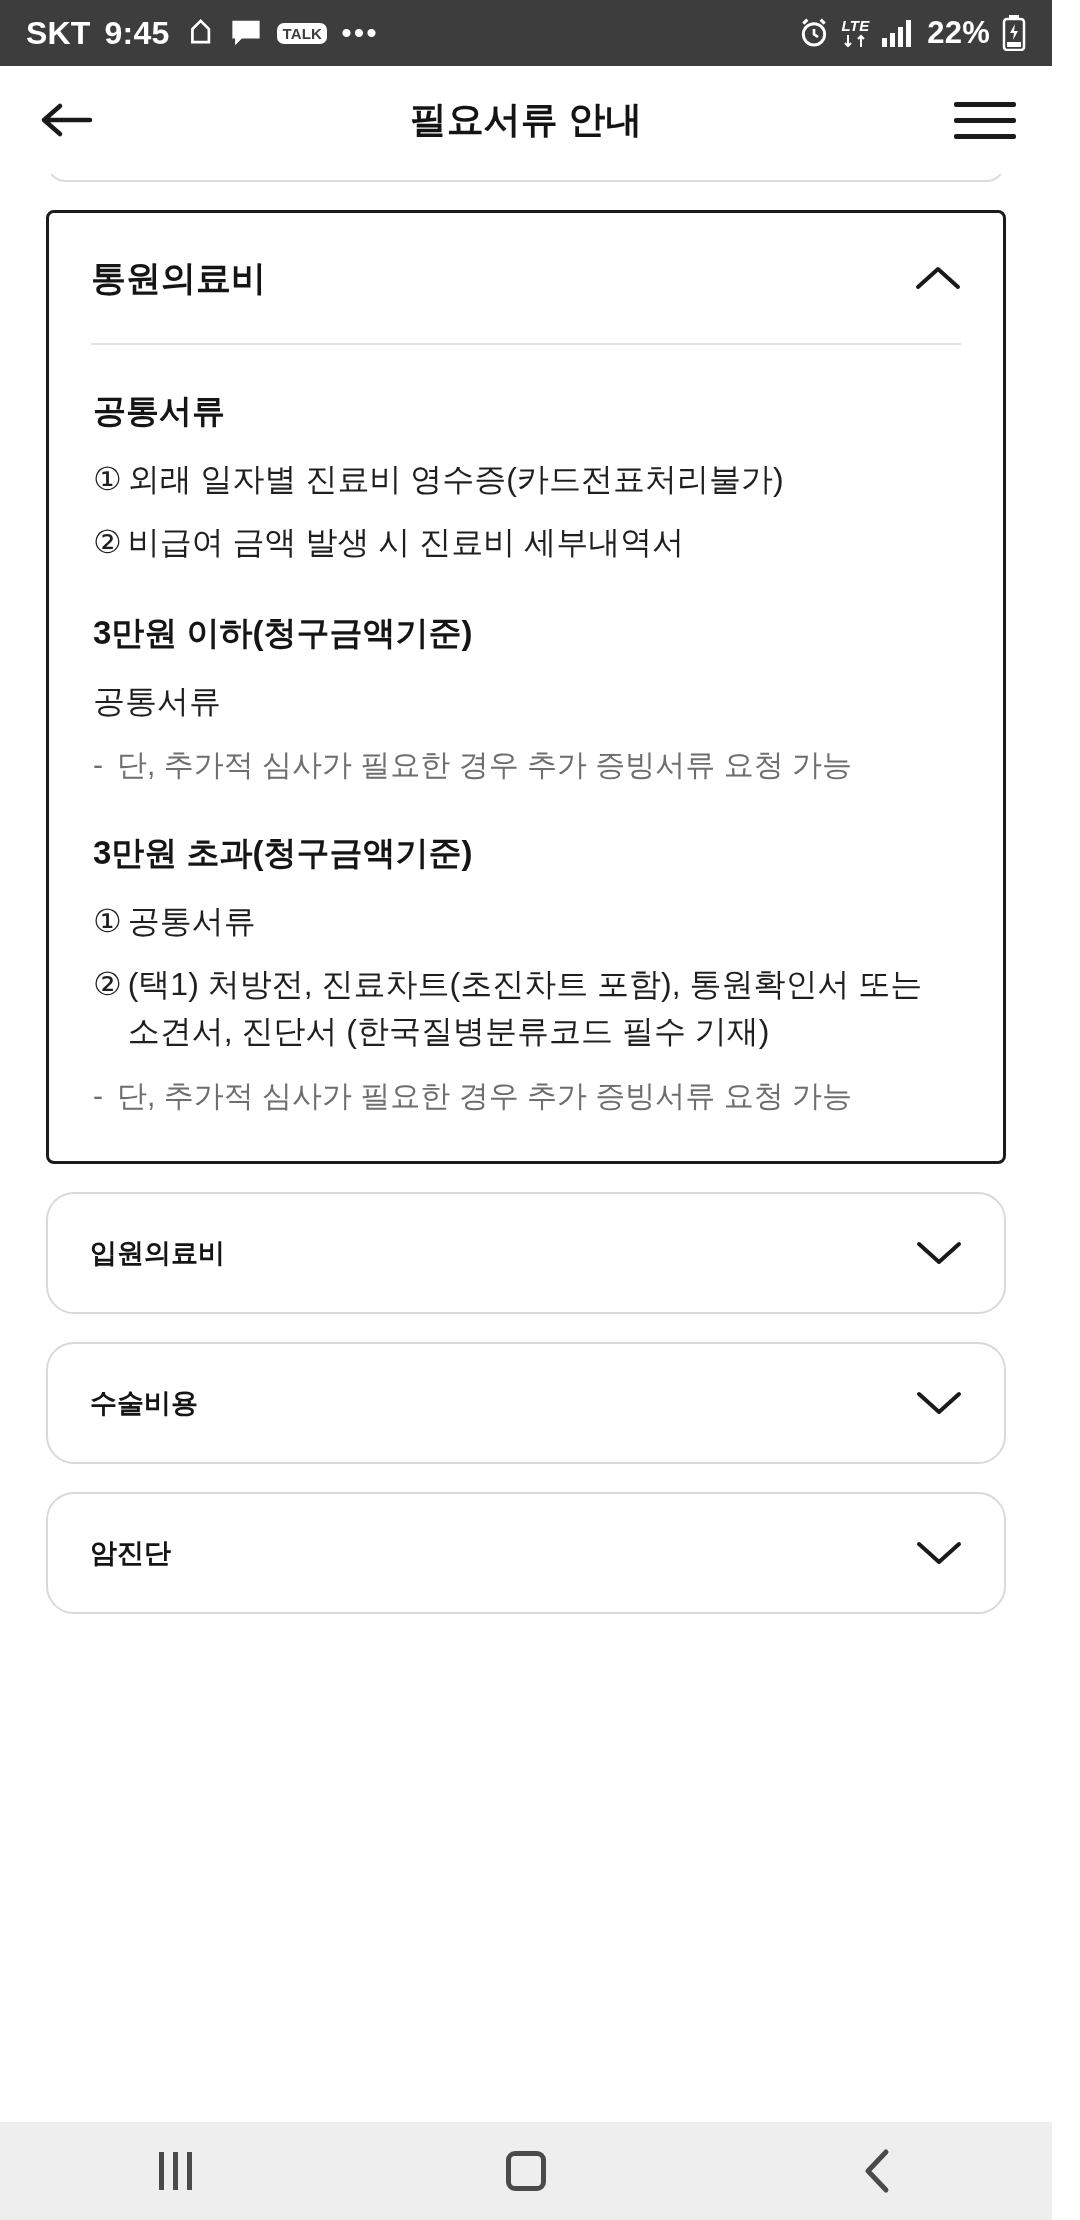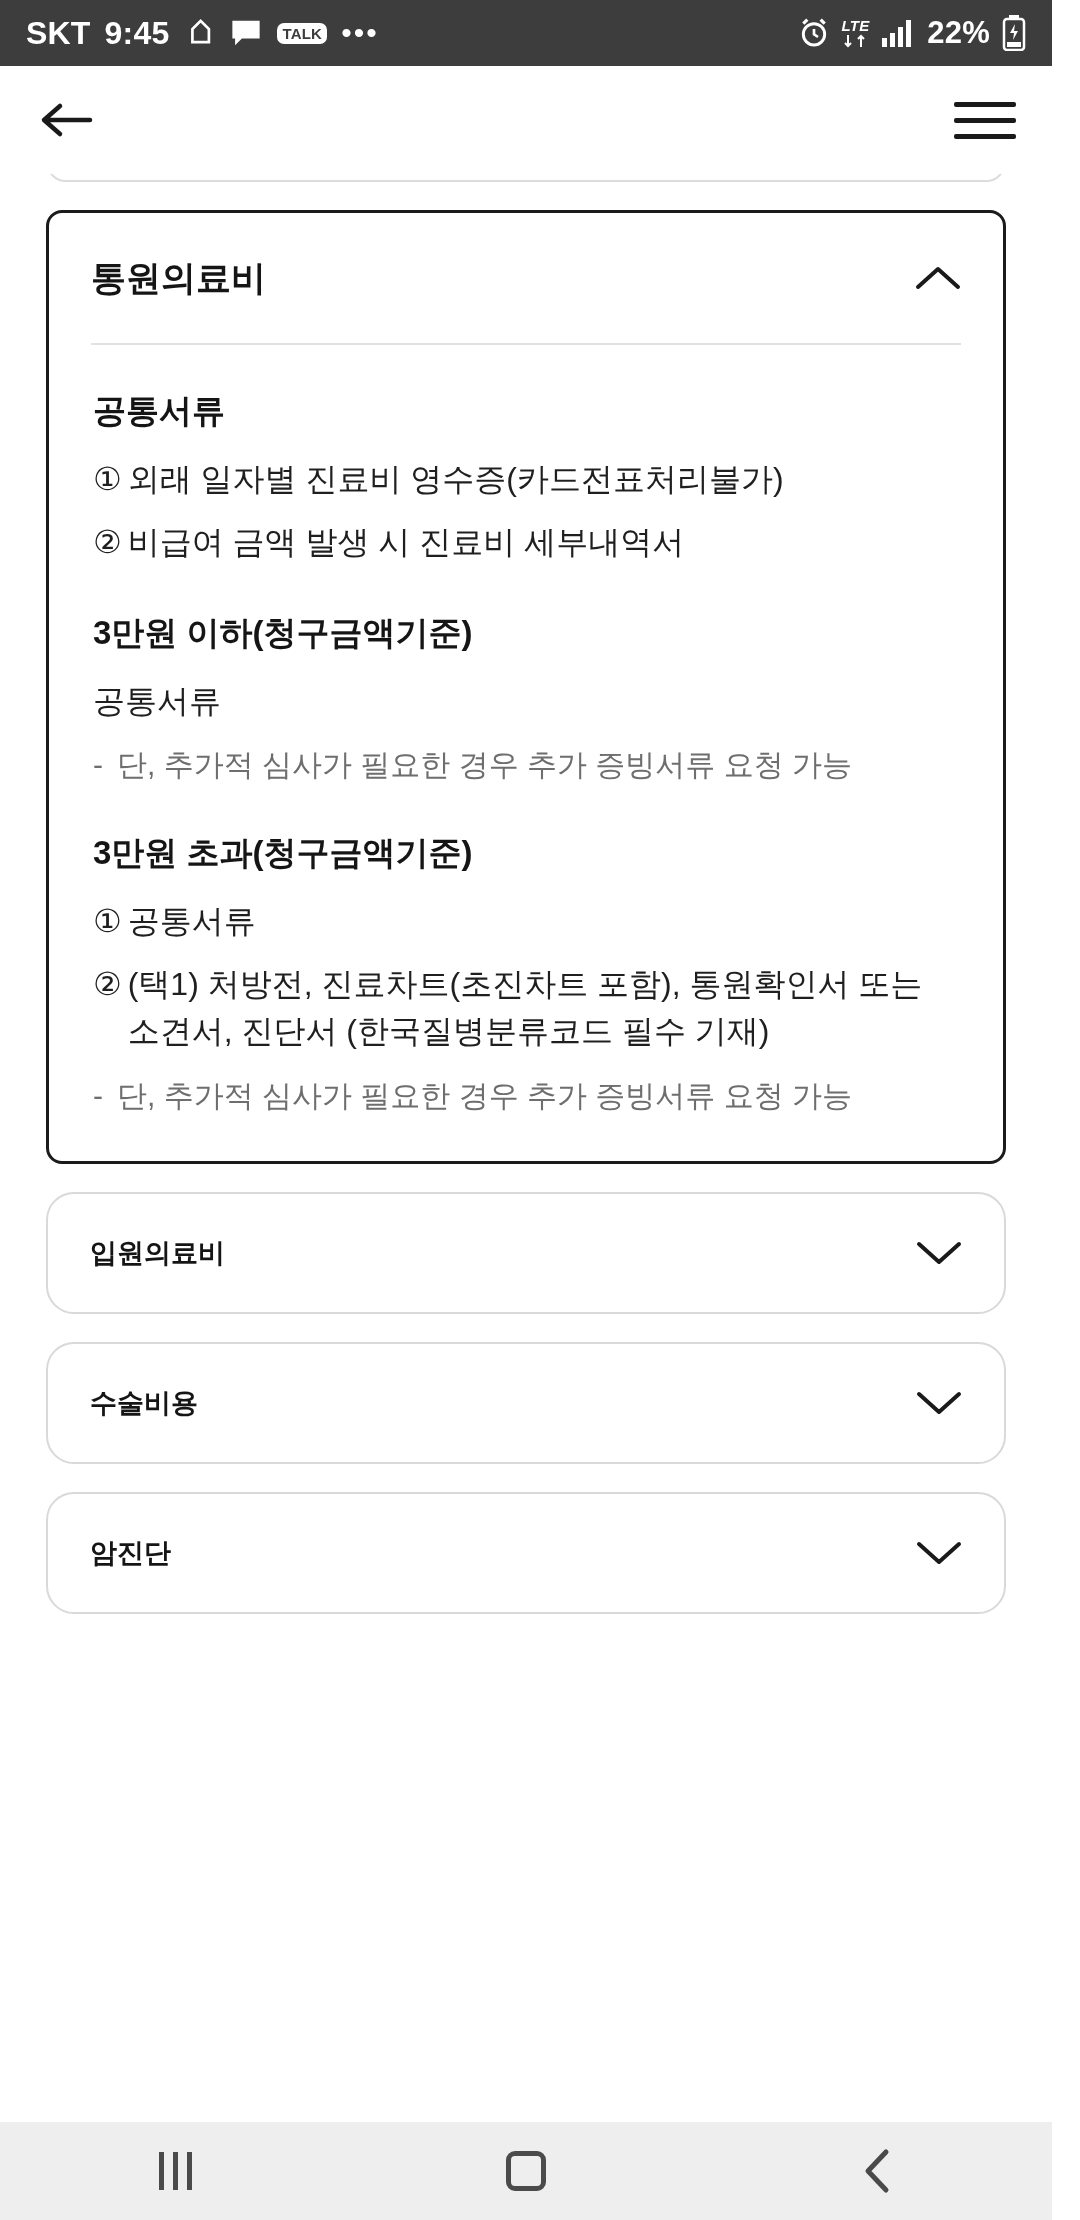--- a/index.html
+++ b/index.html
@@ -49,21 +49,21 @@
     background:#ffffff; padding: 0 46px;
   }
   .peek-card {
     height: 40px; border: 2px solid #dcdcdc; border-radius: 28px;
     margin-top: -32px; background:#fff;
   }
   .card {
     border: 2px solid #d9d9d9; border-radius: 28px; background:#ffffff;
     margin-top: 28px;
   }
-  .card.expanded { border: 3px solid #1b1b1b; border-radius: 16px; }
+  .card.expanded { border: 3px solid #1b1b1b; border-radius: 8px; }
 
   .card-head {
     display:flex; align-items:center; padding: 0 42px;
     height: 118px;
   }
   .card-title { font-size: 35px; font-weight: 700; color:#151515; }
   .card.expanded .card-head { height: 130px; }
   .chev { margin-left:auto; width: 46px; height: 46px; display:flex; align-items:center; justify-content:center; }
 
   .divider { height: 2px; background:#e2e2e2; margin: 0 42px; }
@@ -157,20 +157,21 @@
       </span>
     </div>
   </div>
 
   <div class="appbar">
     <div class="back-arrow">
       <svg width="56" height="40" viewBox="0 0 56 40">
           <path d="M52 20H6M22 6L6 20l16 14" stroke="#1a1a1a" stroke-width="4.5" fill="none" stroke-linecap="round" stroke-linejoin="round"></path>
         </svg>
     </div>
+    <div class="appbar-title">필요서류 안내</div>
     <div class="hamburger">
       <span></span>
         <span></span>
         <span></span>
     </div>
   </div>
 
   <div class="content">
 
     <div class="peek-card"></div>

